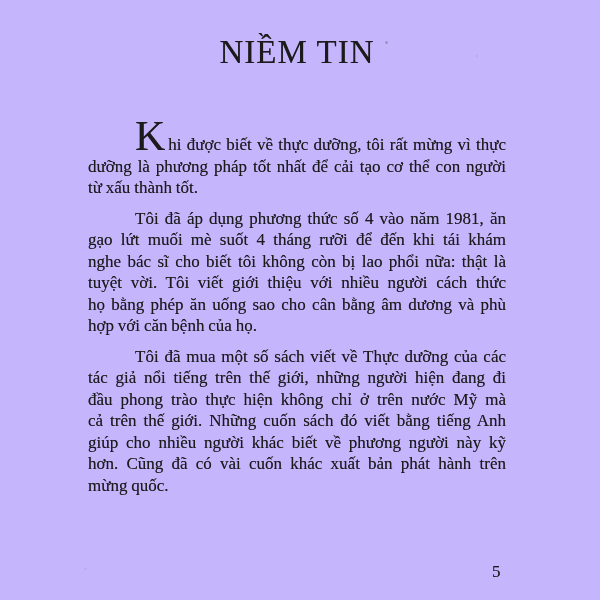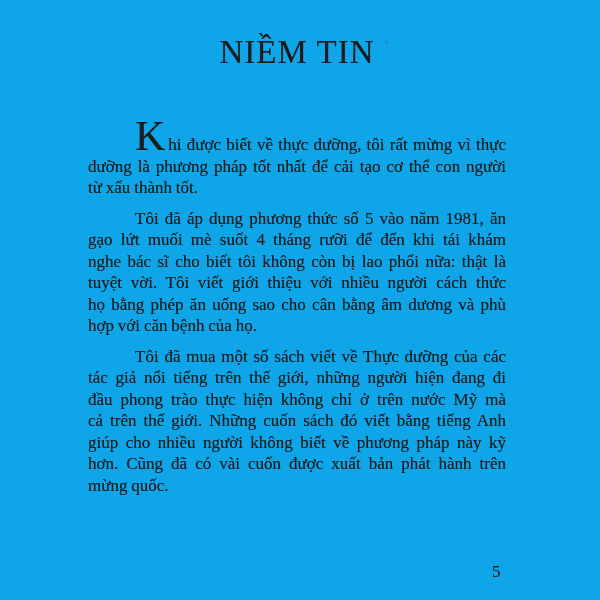--- a/index.html
+++ b/index.html
@@ -1,20 +1,20 @@
 <!DOCTYPE html>
 <html><head>
 <meta charset="utf-8">
 <style>
   html, body { margin: 0; padding: 0; }
   .page {
     position: relative;
     width: 600px;
     height: 600px;
-    background: #0ea5e9;
+    background: #c4b5fd;
     overflow: hidden;
     font-family: "Liberation Serif", "DejaVu Serif", serif;
     color: #1b1b1b;
     text-shadow: 0 0 0.6px rgba(25,25,25,0.55);
   }
   .title {
     position: absolute;
     top: 34px;
     left: 88px;
     width: 418px;
@@ -69,34 +69,34 @@
 <div class="page">
   <h1 class="title">NIỀM TIN</h1>
 
   <div class="content">
       <div class="para">
         <div class="line first"><span class="dropcap">K</span>hi được biết về thực dưỡng, tôi rất mừng vì thực</div>
         <div class="line">dưỡng là phương pháp tốt nhất để cải tạo cơ thể con người</div>
         <div class="line last">từ xấu thành tốt.</div>
       </div>
       <div class="para">
-        <div class="line first">Tôi đã áp dụng phương thức số 5 vào năm 1981, ăn</div>
+        <div class="line first">Tôi đã áp dụng phương thức số 4 vào năm 1981, ăn</div>
         <div class="line">gạo lứt muối mè suốt 4 tháng rưỡi để đến khi tái khám</div>
         <div class="line">nghe bác sĩ cho biết tôi không còn bị lao phổi nữa: thật là</div>
         <div class="line">tuyệt vời. Tôi viết giới thiệu với nhiều người cách thức</div>
         <div class="line">họ bằng phép ăn uống sao cho cân bằng âm dương và phù</div>
         <div class="line last">hợp với căn bệnh của họ.</div>
       </div>
       <div class="para">
         <div class="line first">Tôi đã mua một số sách viết về Thực dưỡng của các</div>
         <div class="line">tác giả nổi tiếng trên thế giới, những người hiện đang đi</div>
         <div class="line">đầu phong trào thực hiện không chỉ ở trên nước Mỹ mà</div>
         <div class="line">cả trên thế giới. Những cuốn sách đó viết bằng tiếng Anh</div>
-        <div class="line">giúp cho nhiều người không biết về phương pháp này kỹ</div>
-        <div class="line">hơn. Cũng đã có vài cuốn được xuất bản phát hành trên</div>
+        <div class="line">giúp cho nhiều người khác biết về phương người này kỹ</div>
+        <div class="line">hơn. Cũng đã có vài cuốn khác xuất bản phát hành trên</div>
         <div class="line last">mừng quốc.</div>
       </div>
     </div>
 
   <div class="page-number">5</div>
 
   <div class="speck speck-1"></div>
   <div class="speck speck-2"></div>
   <div class="speck speck-3"></div>
 </div>

